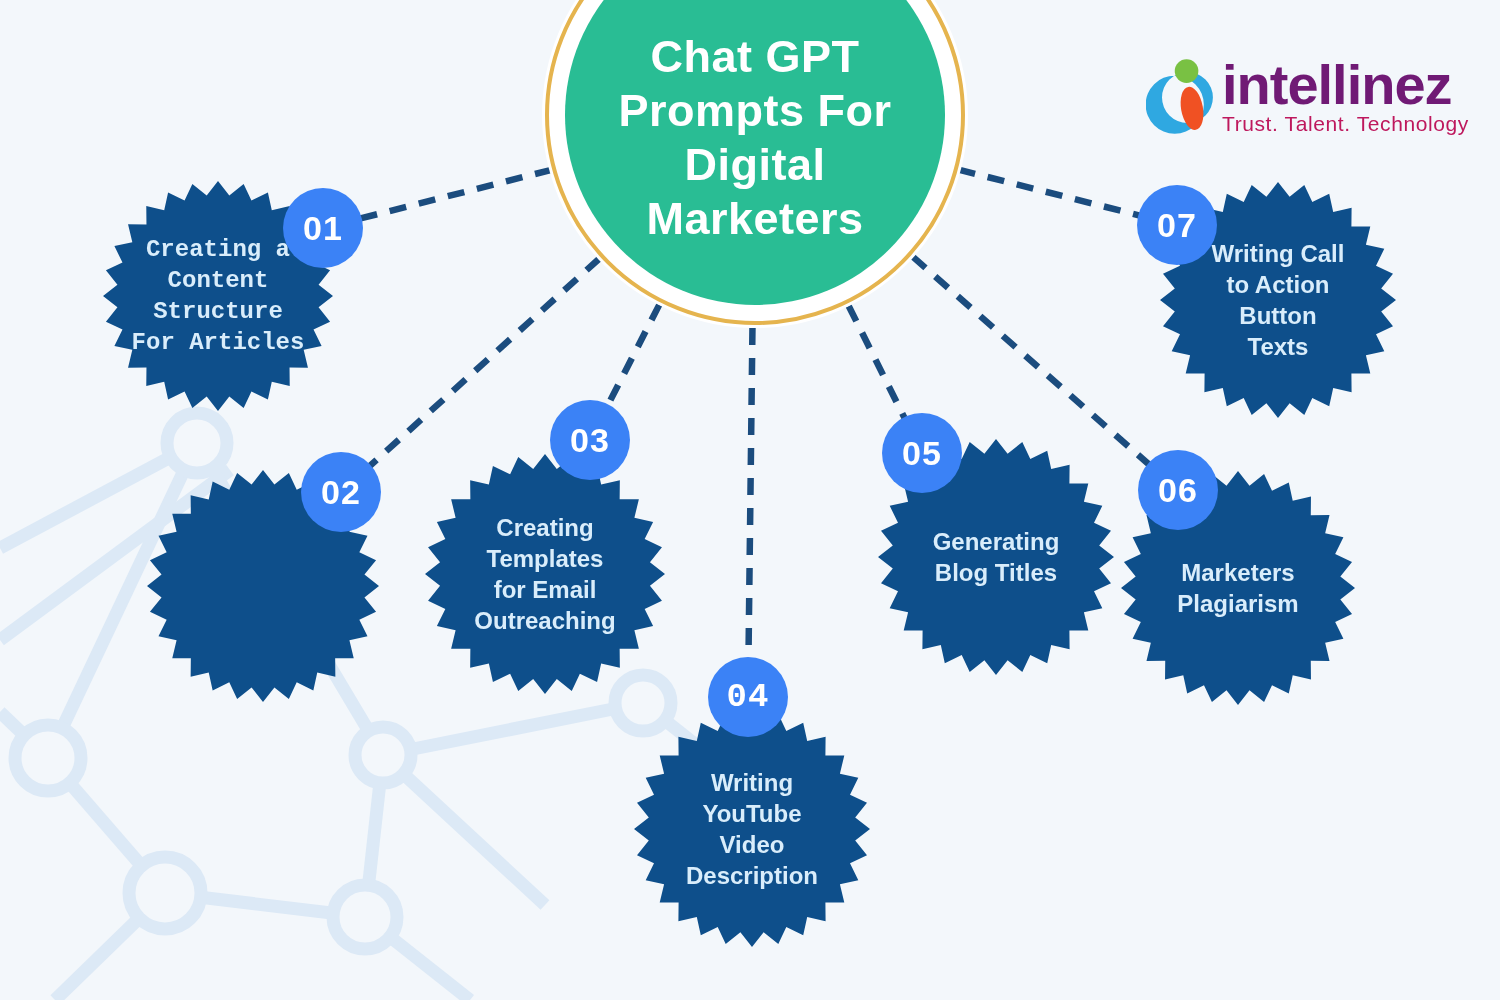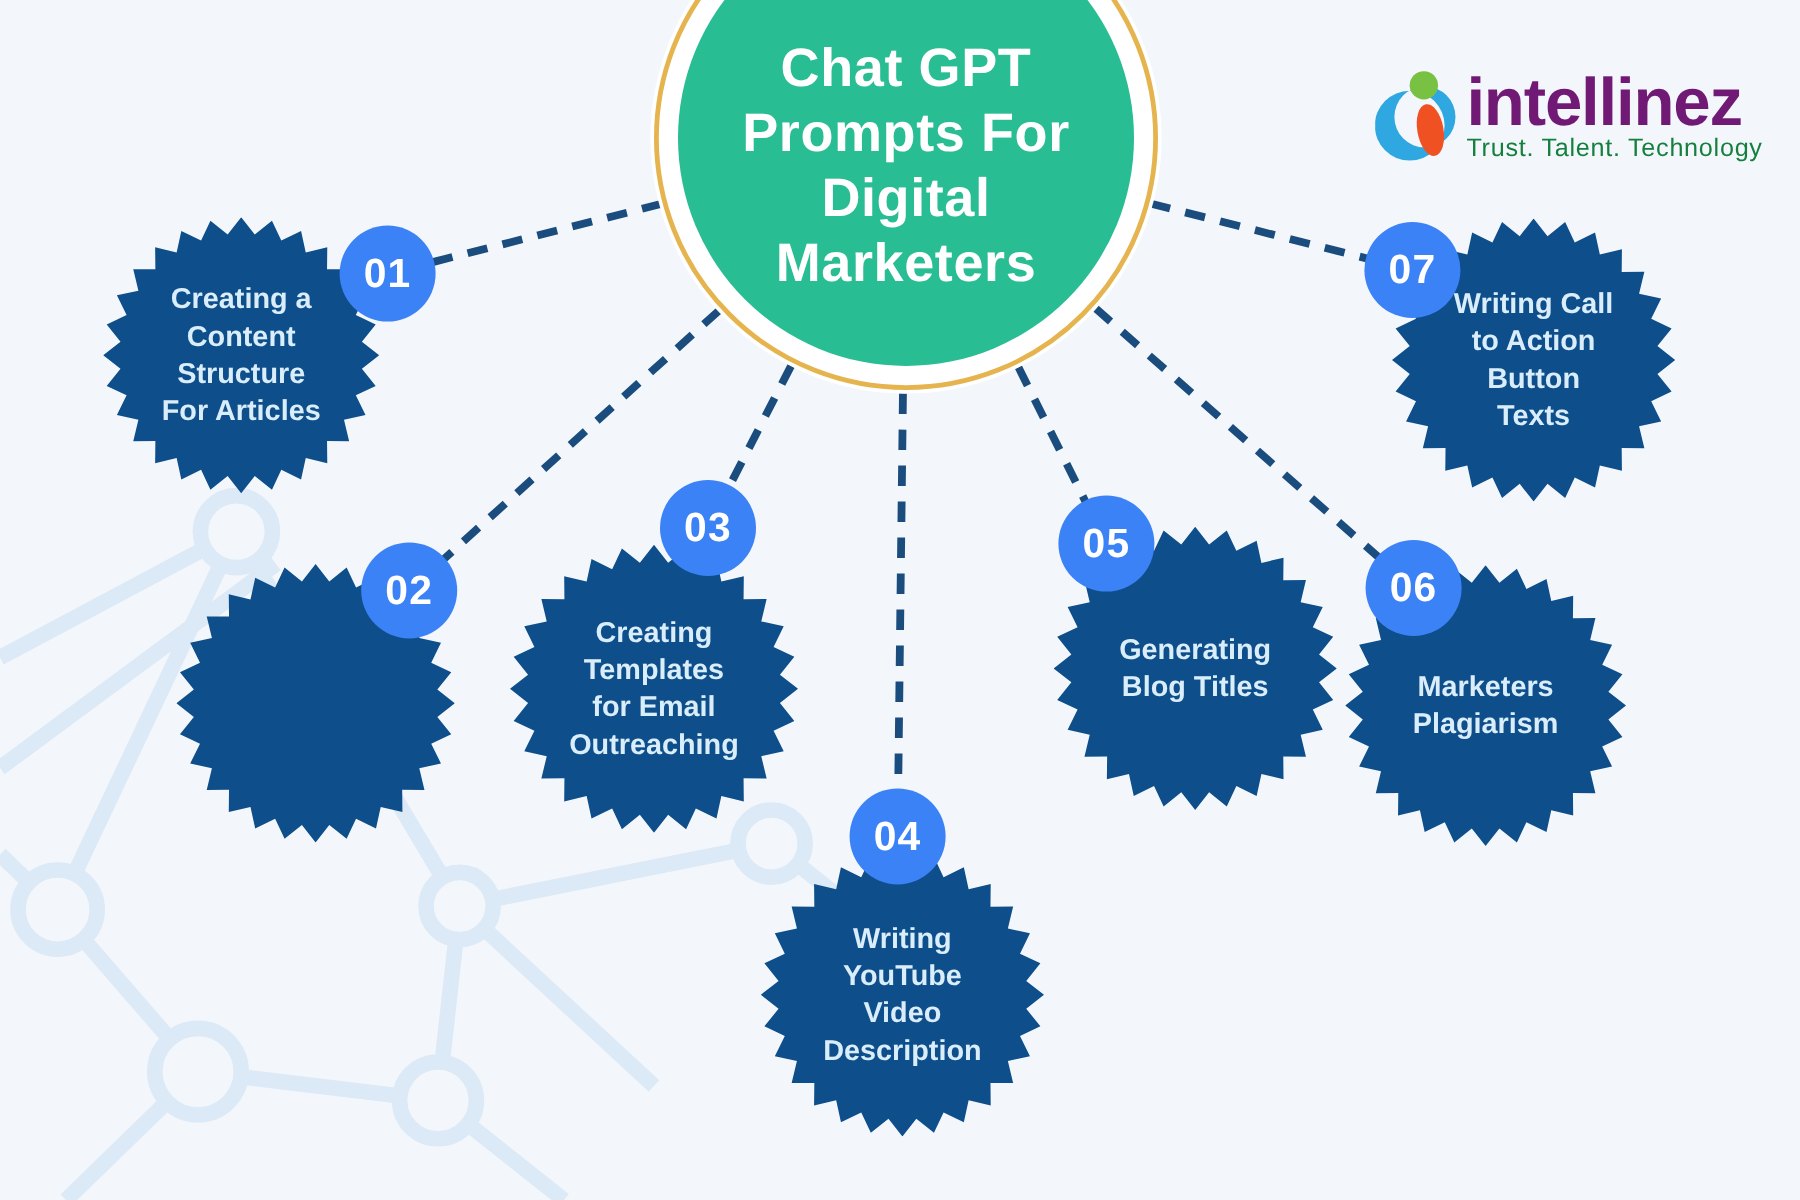--- a/index.html
+++ b/index.html
@@ -46,21 +46,21 @@
   }
 
   
   .logo{position:absolute;left:1146px;top:52px;display:flex;align-items:flex-start;}
   .logo-icon{width:72px;height:100px;flex:0 0 auto;}
   .logo-textcol{margin-left:4px;margin-top:8px;}
   .logo-name{
     color:#701a75;font-size:56px;font-weight:700;letter-spacing:-1px;line-height:50px;
   }
   .logo-tagline{
-    color:#15803d;font-size:21px;font-weight:400;letter-spacing:.6px;margin-top:2px;
+    color:#be185d;font-size:21px;font-weight:400;letter-spacing:.6px;margin-top:2px;
   }
 </style>
 </head>
 <body>
 
 <div class="stage">
 
   <svg class="layer">
     <g stroke="#dce9f6" stroke-width="13" fill="none">
       <line x1="197" y1="443" x2="0" y2="548"></line>
@@ -101,21 +101,21 @@
 
   <div class="white-disc"></div>
   <div class="gold-ring"></div>
   <div class="green-circle">
     <div class="center-title">Chat GPT
 Prompts For
 Digital
 Marketers</div>
   </div>
 
-  <div class="badge" style="left:86px;top:181px;width:230px;height:230px;">
+  <div class="badge" style="left:103px;top:181px;width:230px;height:230px;font-family:Liberation Mono, monospace;">
     <svg viewBox="0 0 236 236">
         <polygon fill="#0e4f8b" points="118.0,0.0 129.6,14.8 144.3,3.0 152.3,20.0 169.2,11.7 173.2,30.1 191.6,25.7 191.4,44.6 210.3,44.4 205.9,62.8 224.3,66.8 216.0,83.7 233.0,91.7 221.2,106.4 236.0,118.0 221.2,129.6 233.0,144.3 216.0,152.3 224.3,169.2 205.9,173.2 210.3,191.6 191.4,191.4 191.6,210.3 173.2,205.9 169.2,224.3 152.3,216.0 144.3,233.0 129.6,221.2 118.0,236.0 106.4,221.2 91.7,233.0 83.7,216.0 66.8,224.3 62.8,205.9 44.4,210.3 44.6,191.4 25.7,191.6 30.1,173.2 11.7,169.2 20.0,152.3 3.0,144.3 14.8,129.6 0.0,118.0 14.8,106.4 3.0,91.7 20.0,83.7 11.7,66.8 30.1,62.8 25.7,44.4 44.6,44.6 44.4,25.7 62.8,30.1 66.8,11.7 83.7,20.0 91.7,3.0 106.4,14.8"></polygon>
       </svg>
     <div class="badge-label">Creating a
 Content
 Structure
 For Articles</div>
   </div>
 
   <div class="badge" style="left:147px;top:470px;width:232px;height:232px;">
@@ -172,21 +172,21 @@
 
   <div class="num" style="left:283px;top:188px;">
       <span>01</span>
     </div>
   <div class="num" style="left:301px;top:452px;">
       <span>02</span>
     </div>
   <div class="num" style="left:550px;top:400px;text-align:center;">
       <span>03</span>
     </div>
-  <div class="num" style="left:708px;top:657px;">
+  <div class="num" style="left:708px;top:657px;font-family:Liberation Mono, monospace;">
       <span>04</span>
     </div>
   <div class="num" style="left:882px;top:413px;text-align:right;">
       <span>05</span>
     </div>
   <div class="num" style="left:1138px;top:450px;">
       <span>06</span>
     </div>
   <div class="num" style="left:1137px;top:185px;">
       <span>07</span>

